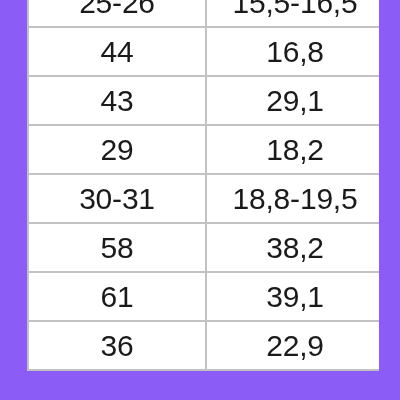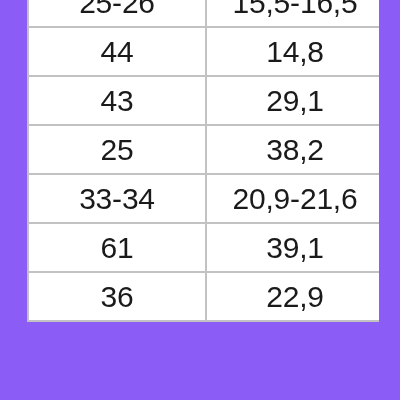--- a/index.html
+++ b/index.html
@@ -72,33 +72,37 @@
 <div id="screenshot">
   <div class="table-viewport">
     <table class="size-table">
       <tbody>
           <tr>
             <td class="col-size">25-26</td>
             <td class="col-value">15,5-16,5</td>
           </tr>
           <tr>
             <td class="col-size">44</td>
-            <td class="col-value">14,8</td>
+            <td class="col-value">16,8</td>
           </tr>
           <tr>
             <td class="col-size">43</td>
             <td class="col-value">29,1</td>
           </tr>
           <tr>
-            <td class="col-size">25</td>
-            <td class="col-value">38,2</td>
+            <td class="col-size">29</td>
+            <td class="col-value">18,2</td>
           </tr>
           <tr>
-            <td class="col-size">33-34</td>
-            <td class="col-value">20,9-21,6</td>
+            <td class="col-size">30-31</td>
+            <td class="col-value">18,8-19,5</td>
+          </tr>
+          <tr>
+            <td class="col-size">58</td>
+            <td class="col-value">38,2</td>
           </tr>
           <tr>
             <td class="col-size">61</td>
             <td class="col-value">39,1</td>
           </tr>
           <tr>
             <td class="col-size">36</td>
             <td class="col-value">22,9</td>
           </tr>
         </tbody>

